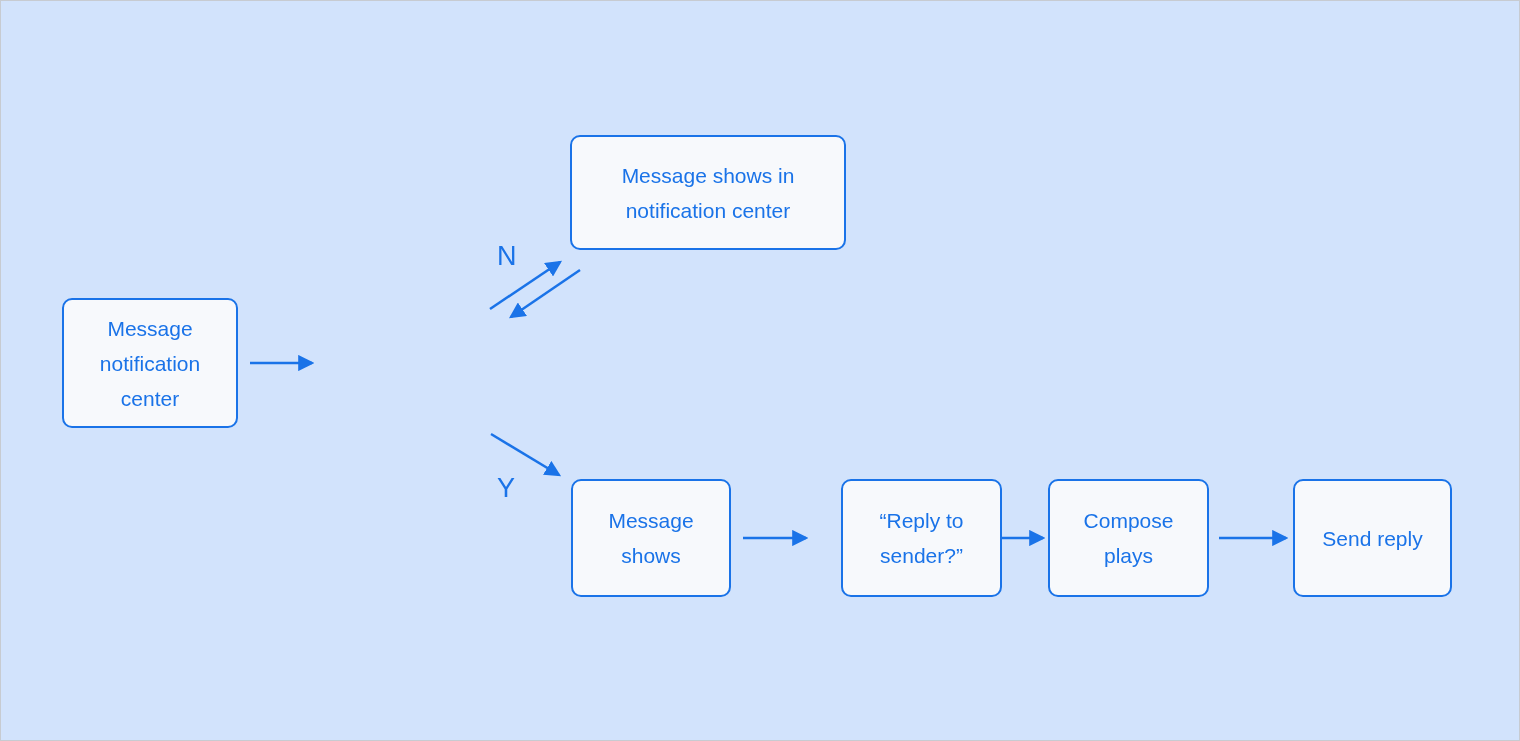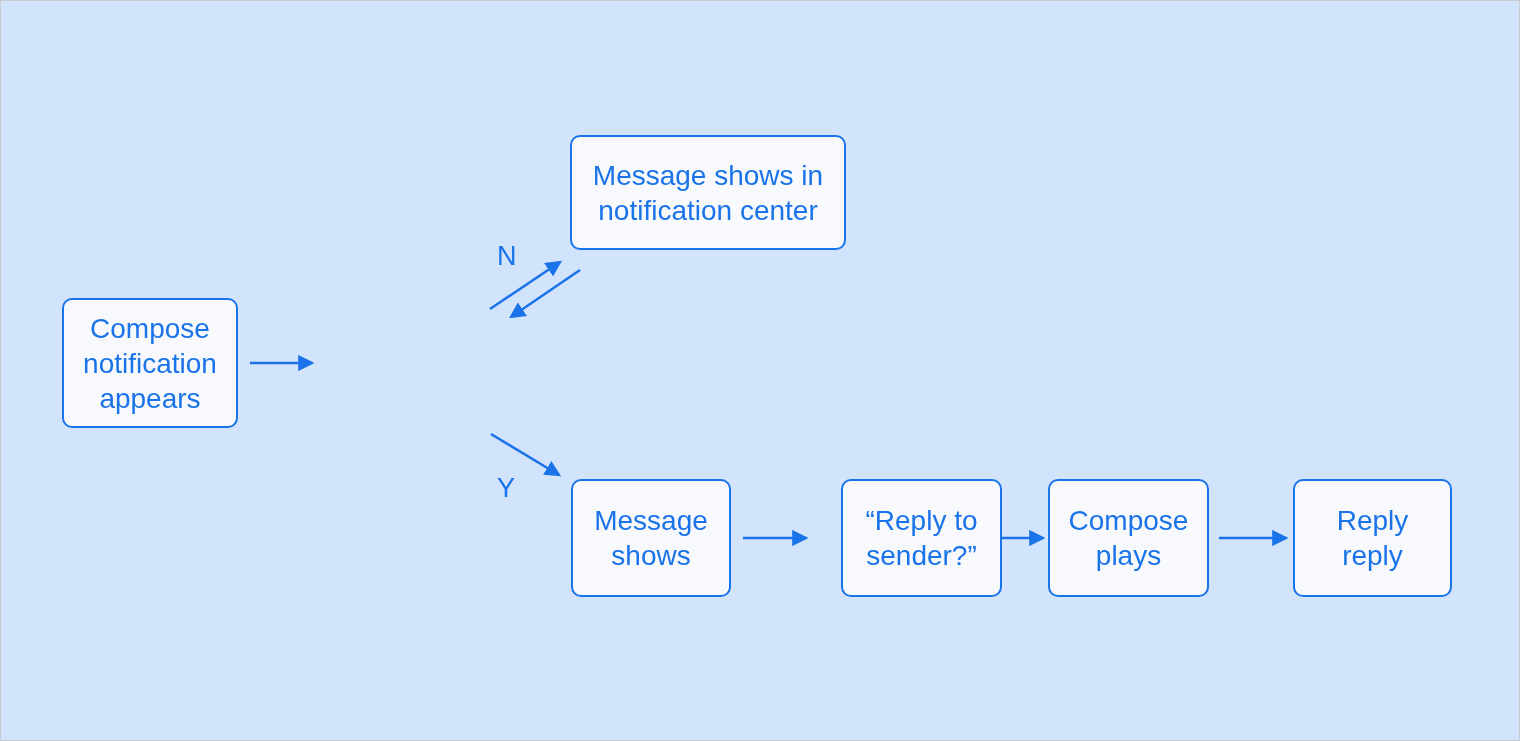--- a/index.html
+++ b/index.html
@@ -33,21 +33,21 @@
     stroke-width: 2.5;
     fill: none;
   }
   .arrow-fill { fill: var(--arrow, #1a73e8); }
   .node {
     position: absolute;
     display: flex;
     align-items: center;
     justify-content: center;
     text-align: center;
-    font-size: 28px;
+    font-size: 21px;
     line-height: 35px;
   }
   .box {
     background: var(--node-fill, #f7f9fc);
     border: 2px solid var(--node-border, #1a73e8);
     border-radius: 10px;
     color: var(--node-text, #1a73e8);
     padding: 6px 12px;
   }
   .decision {
@@ -87,40 +87,40 @@
     <line class="edge" x1="249" y1="362" x2="311" y2="362" marker-end="url(#arrowhead)"></line>
     <line class="edge" x1="489" y1="308" x2="559" y2="261" marker-end="url(#arrowhead)"></line>
     <line class="edge" x1="579" y1="269" x2="510" y2="316" marker-end="url(#arrowhead)"></line>
     <line class="edge" x1="490" y1="433" x2="558" y2="474" marker-end="url(#arrowhead)"></line>
     <line class="edge" x1="742" y1="537" x2="805" y2="537" marker-end="url(#arrowhead)"></line>
     <line class="edge" x1="979" y1="537" x2="1042" y2="537" marker-end="url(#arrowhead)"></line>
     <line class="edge" x1="1218" y1="537" x2="1285" y2="537" marker-end="url(#arrowhead)"></line>
   </svg>
 
   <div class="node box" id="node-start">
-    <span>Compose notification appears</span>
+    <span>Message notification center</span>
   </div>
 
 
   <div class="node box" id="node-notif-center">
     <span>Message shows in notification center</span>
   </div>
 
   <div class="node box" id="node-message-plays">
     <span>Message shows</span>
   </div>
 
   <div class="node box" id="node-reply-to-sender">
     <span>“Reply to sender?”</span>
   </div>
 
   <div class="node box" id="node-compose-reply">
     <span>Compose plays</span>
   </div>
 
   <div class="node box" id="node-send-reply">
-    <span>Reply reply</span>
+    <span>Send reply</span>
   </div>
 
   <div class="edge-label" id="label-n">N</div>
   <div class="edge-label" id="label-y">Y</div>
 
 </div>
 
 </body></html>

